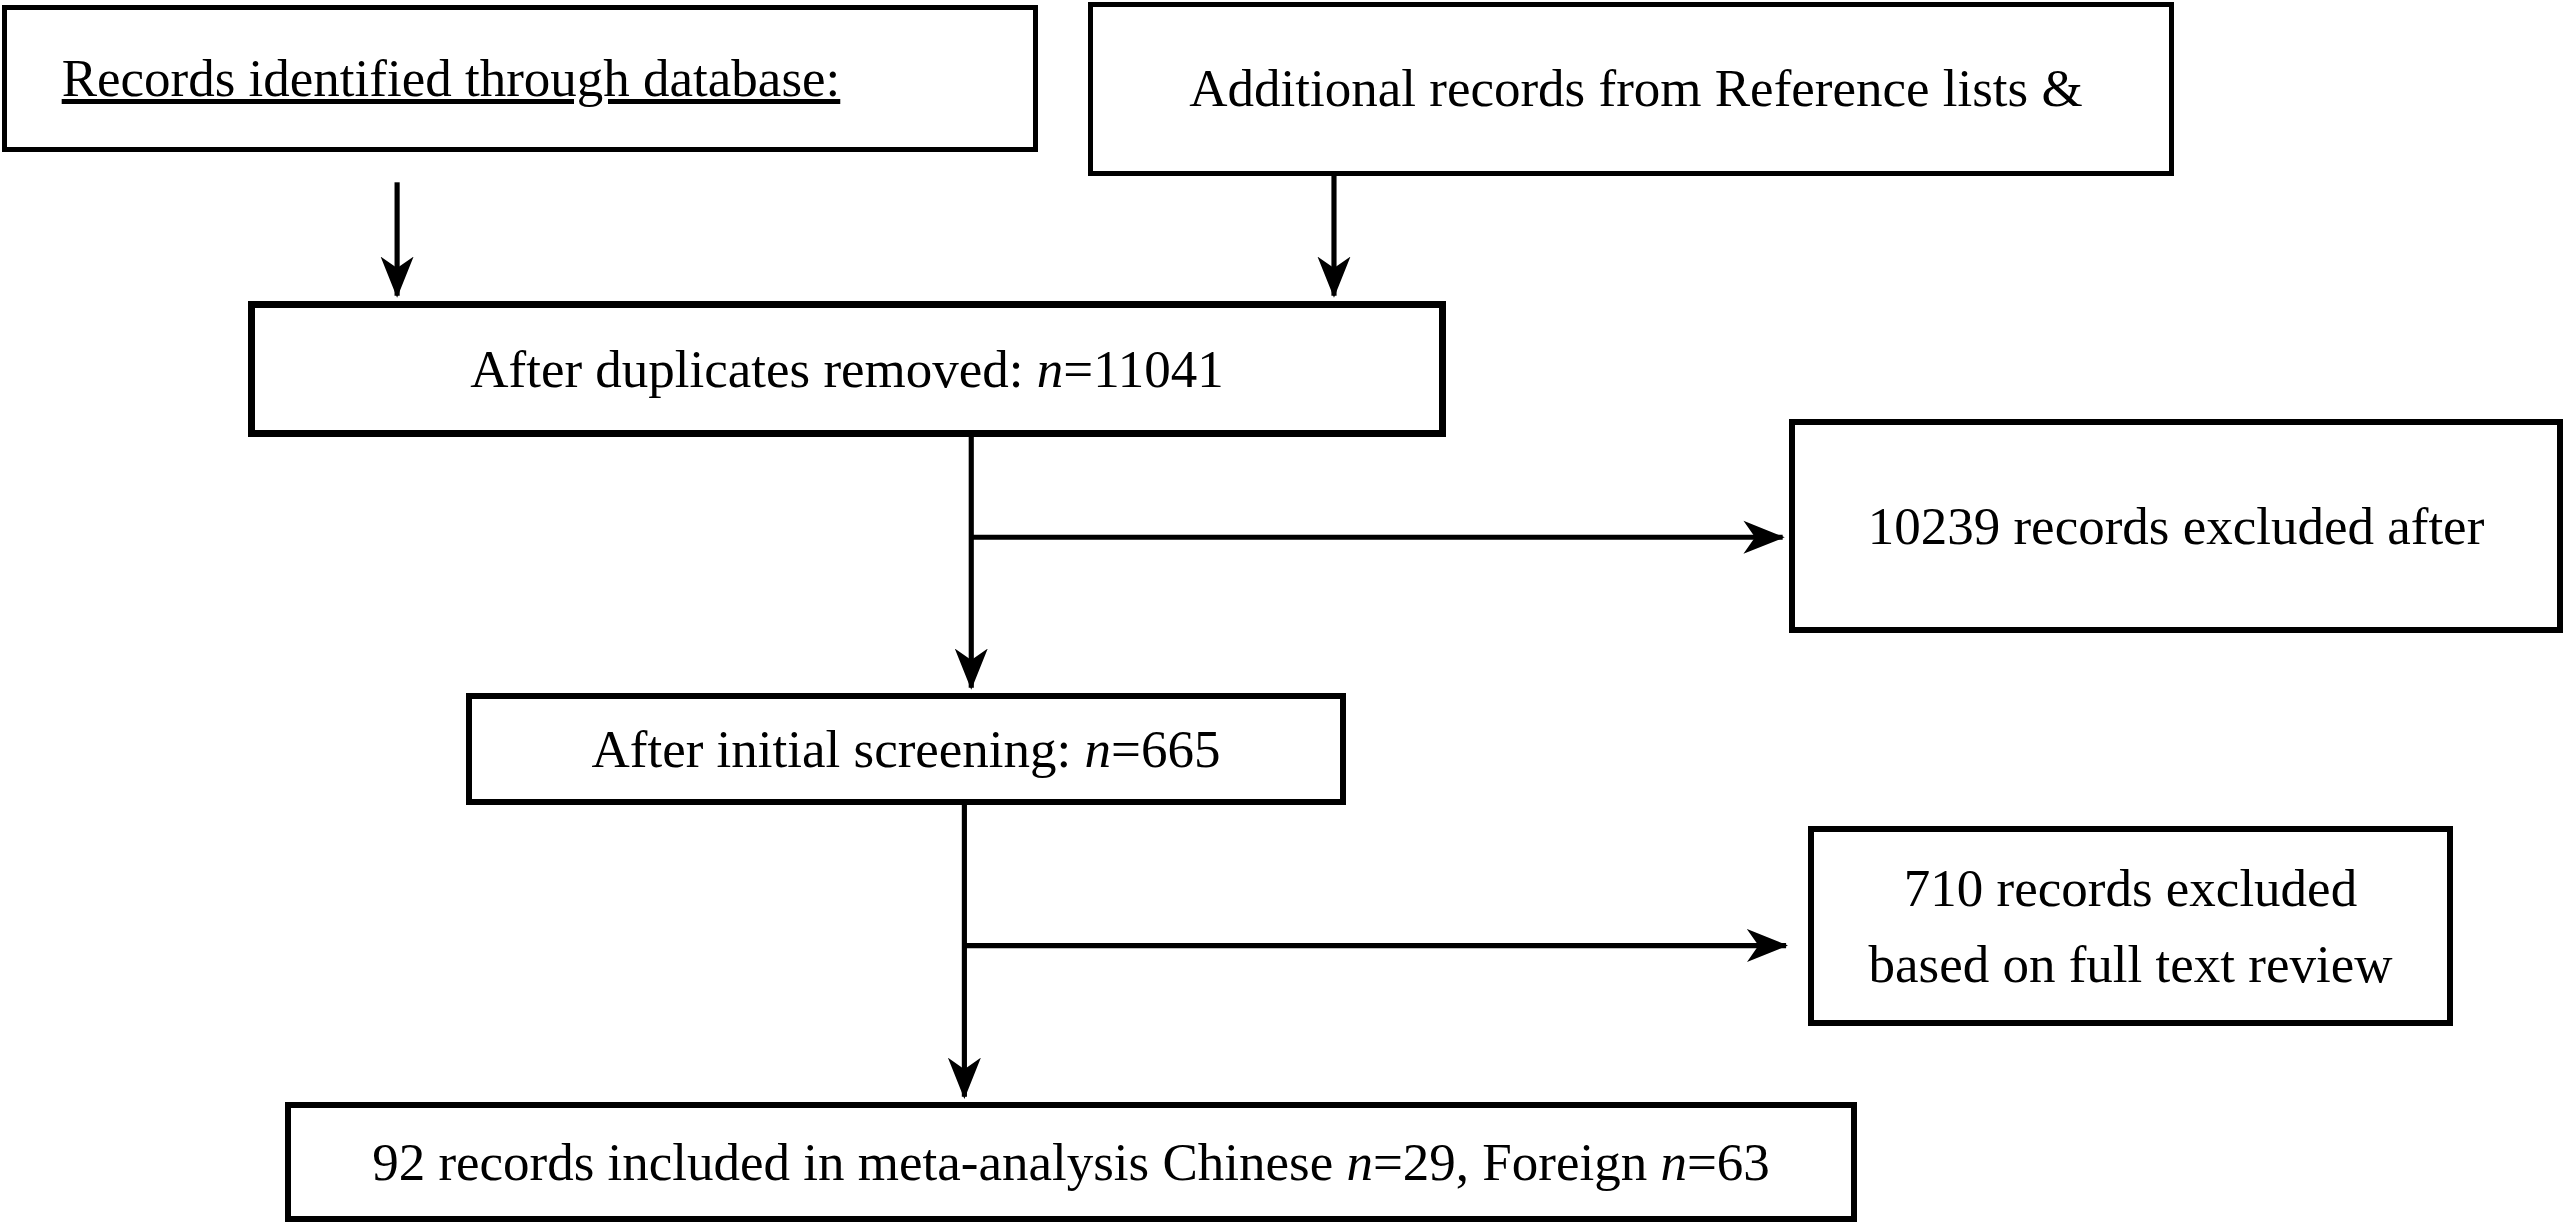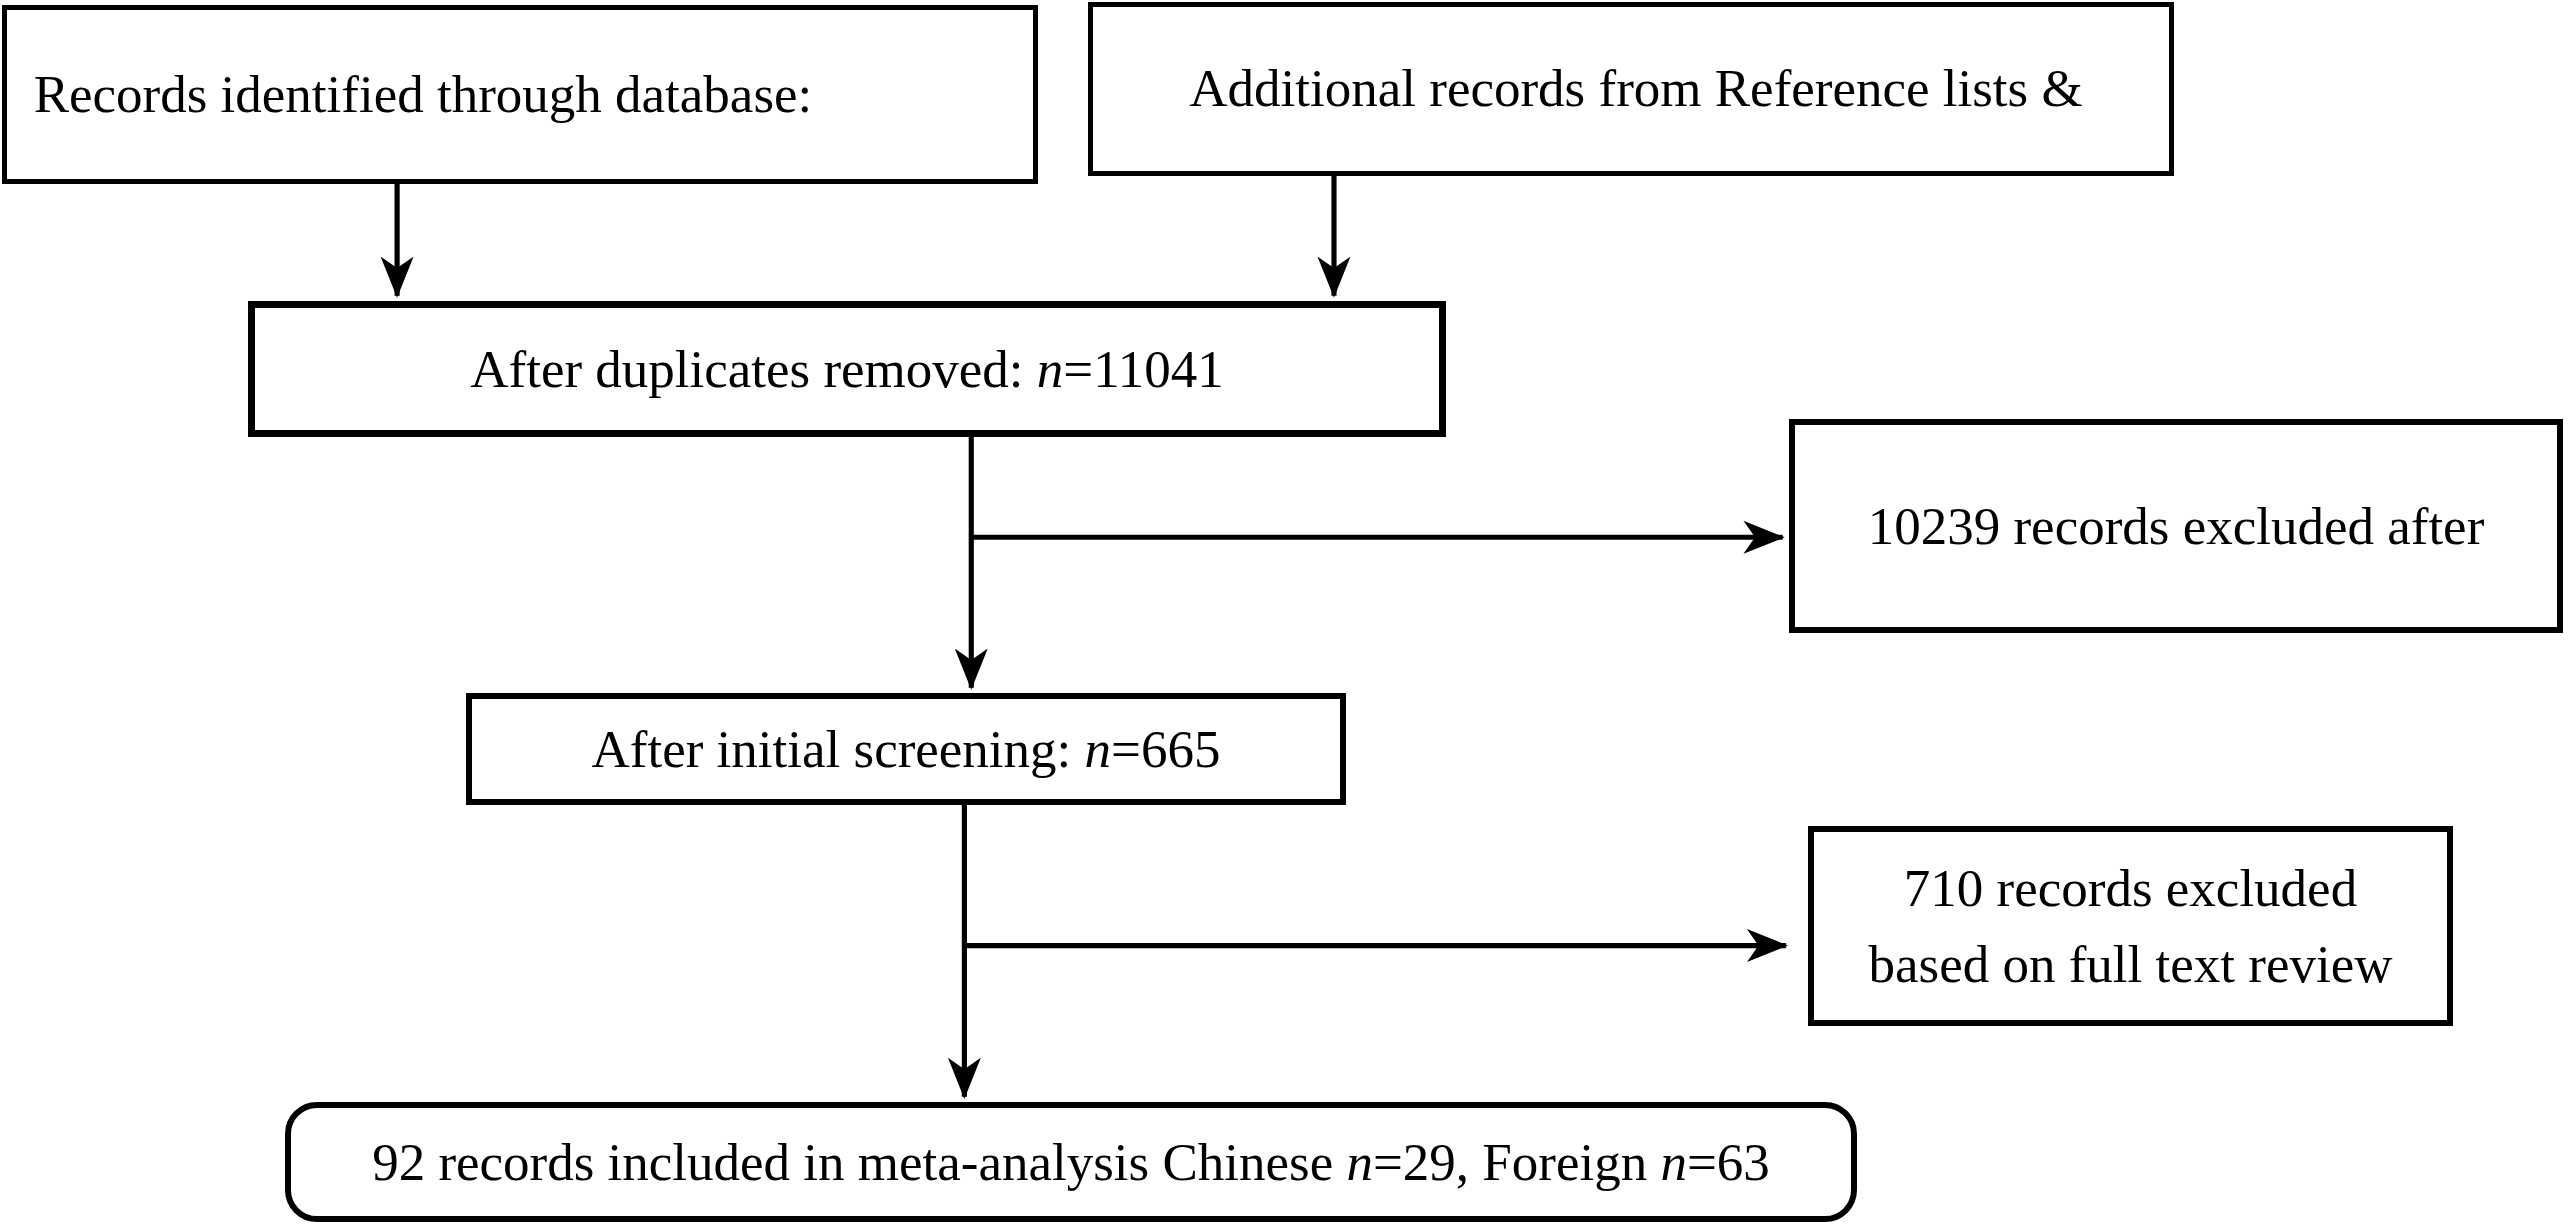--- a/index.html
+++ b/index.html
@@ -18,27 +18,27 @@
     background:var(--paper);
     border:6px solid var(--ink);
     display:flex; flex-direction:column; justify-content:center;
     font-size:53px; line-height:63px;
     text-align:center;
   }
   .box .line { white-space:nowrap; }
   .it { font-style:italic; }
 
   
-  .box-identified   { left:1.7px;    top:5.2px;    width:1036px; height:179px; border-width:5.2px; text-align:left; padding-left:27px; }
+  .box-identified   { left:1.7px;    top:5.2px;    width:1036px; height:147px; border-width:5.2px; text-align:left; padding-left:55px;text-decoration:underline; }
   .box-additional   { left:1088px; top:1.7px;    width:1086px; height:174px; border-width:5.2px;padding-left:10px; }
   .box-duplicates   { left:248px;  top:301px;  width:1198px; height:136px; border-width:7.7px; }
   .box-excl-title   { left:1789px; top:419px;  width:774px;  height:214px; border-width:6.9px; line-height:77px; }
   .box-initial      { left:466px;  top:693px;  width:880px; height:112px; }
   .box-excl-full    { left:1792px; top:826px;  width:645px;  height:200px; line-height:76px;margin-left:16px; }
-  .box-included     { left:285px;  top:1102px; width:1572px; height:120px;border-radius:32px; }
+  .box-included     { left:285px;  top:1102px; width:1572px; height:120px; }
 </style>
 </head>
 <body>
 
 <div id="canvas">
 
   <svg id="connectors" viewBox="0 0 2997 1432" xmlns="http://www.w3.org/2000/svg">
     <defs>
       <marker id="arrowhead" viewBox="0 0 10 8" refX="9.5" refY="4" markerWidth="8" markerHeight="8" orient="auto">
         <path d="M0,0 L10,4 L0,8 L2.8,4 Z" fill="currentColor"></path>

